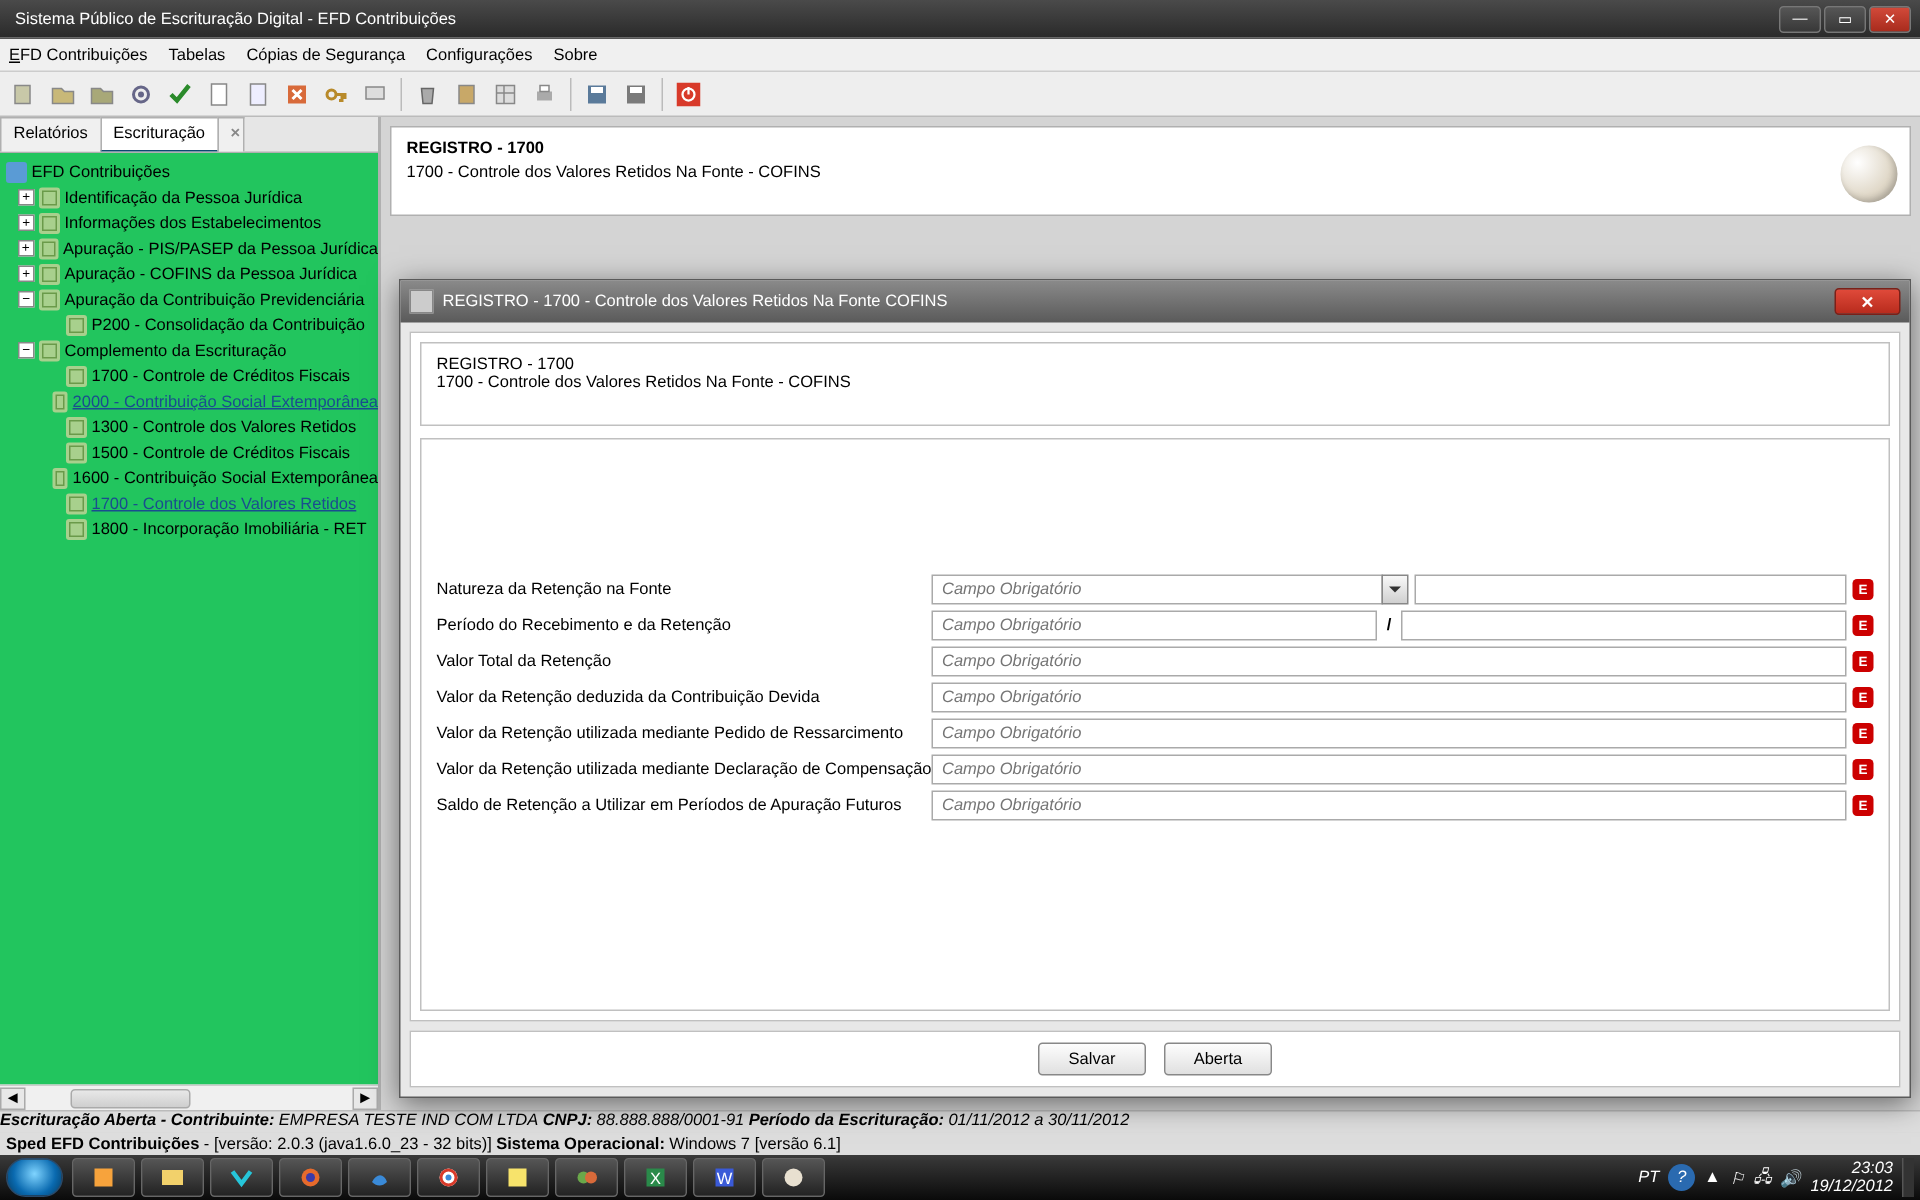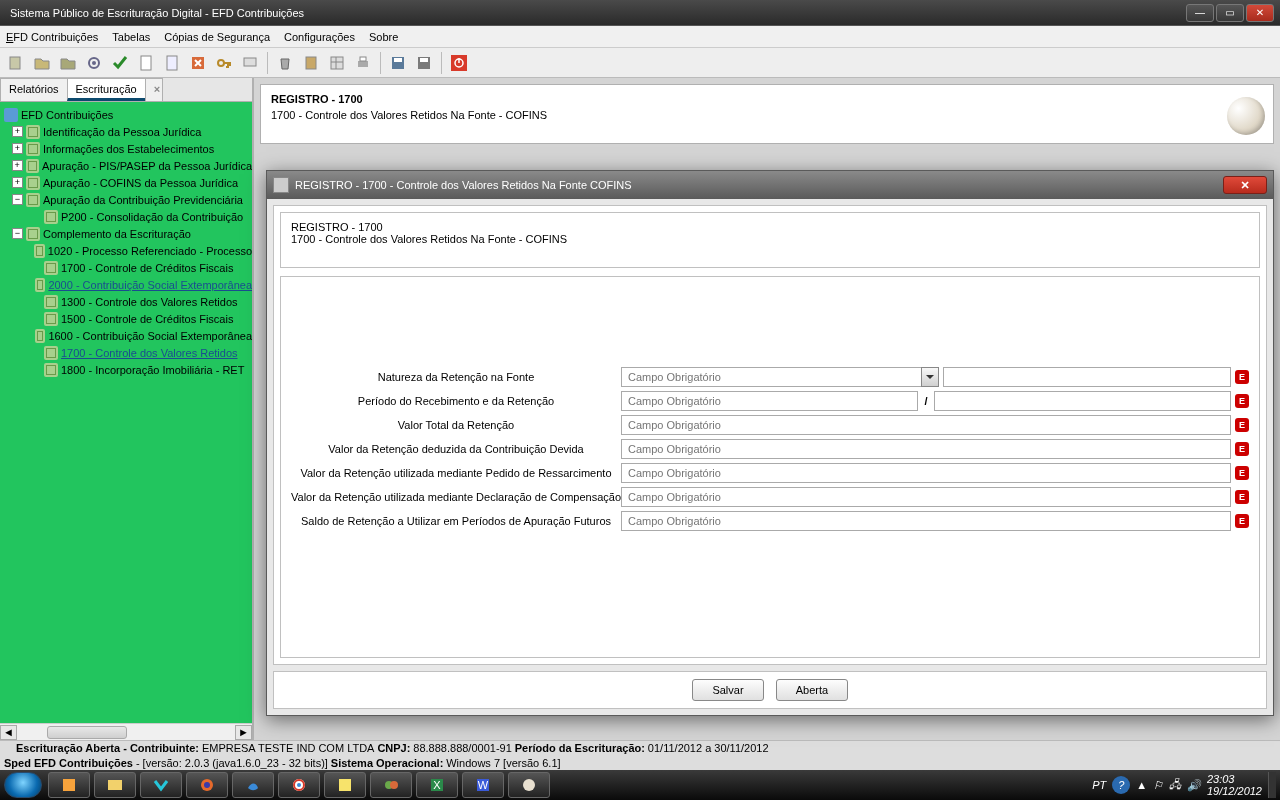--- a/index.html
+++ b/index.html
@@ -12,65 +12,65 @@
 .menubar { height: 22px; background: #f0f0f0; display: flex; align-items: center; padding: 0 6px; gap: 14px; border-bottom: 1px solid #ccc; }
 .menubar span { cursor: pointer; }
 .menubar span u { text-decoration: underline; }
 .toolbar { height: 30px; background: #eeeeee; display: flex; align-items: center; padding: 0 4px; gap: 2px; border-bottom: 1px solid #bbb; }
 .tbtn { width: 24px; height: 24px; border: 1px solid transparent; display: flex; align-items: center; justify-content: center; cursor: pointer; }
 .tbtn svg { width: 16px; height: 16px; }
 .content { display: flex; height: calc(100% - 26px - 22px - 30px - 30px - 30px); background: #fff; }
 .sidebar { width: 254px; border-right: 2px solid #b0b0b0; display: flex; flex-direction: column; background: #22c55e; position: relative; }
 .side-tabs { display: flex; background: #e6e6e6; border-bottom: 1px solid #b0b0b0; height: 24px; }
 .side-tab { padding: 4px 8px; border: 1px solid #b0b0b0; border-bottom: none; background: #f0f0f0; margin-right: -1px; cursor: pointer; }
-.side-tab.active { background: #fff; border-bottom: 3px solid #0c4a6e; }
+.side-tab.active { background: #fff; border-bottom: 1px solid #0c4a6e; }
 .side-tab.x { width: 18px; text-align: center; font-weight: bold; color: #888; }
 .tree { flex: 1; overflow: hidden; padding: 4px 0; white-space: nowrap; }
 .tree-row { display: flex; align-items: center; height: 17px; padding-left: 4px; cursor: pointer; }
 .tree-expander { width: 11px; height: 11px; border: 1px solid #888; text-align: center; line-height: 9px; font-size: 9px; margin-right: 3px; background: #fff; }
 .tree-spacer { display: inline-block; }
 .tree-icon { width: 14px; height: 14px; margin-right: 3px; display: inline-block; }
 .tree-icon.root { background: #5a9bd5; border-radius: 2px; }
 .tree-icon.leaf { background: #a8d08d; border-radius: 2px; position: relative; }
 .tree-icon.leaf::after { content:""; position:absolute; inset:2px; border:1px solid #6a9a4a; }
 .tree-label.selected { text-decoration: underline; color: #1a4d8f; }
 .hscroll { height: 17px; border-top: 1px solid #ccc; background: #f0f0f0; display: flex; align-items: center; }
 .hscroll .thumb { background: linear-gradient(#e8e8e8,#cfcfcf); border: 1px solid #aaa; border-radius: 3px; height: 13px; width: 80px; margin-left: 30px; }
 .hscroll .arrow { width: 17px; height: 15px; border: 1px solid #aaa; background: #e8e8e8; text-align: center; line-height: 13px; }
 .mainarea { flex: 1; position: relative; background: #d4d4d4; padding: 6px; }
 .header-box { background: #fff; border: 1px solid #b0b0b0; padding: 8px 10px; height: 60px; position: relative; }
 .header-box .hb-title { font-weight: bold; margin-bottom: 4px; }
 .header-box .hb-sphere { position: absolute; right: 8px; top: 12px; width: 38px; height: 38px; border-radius: 50%; background: radial-gradient(circle at 30% 30%, #fff, #e0d8c8 60%, #c8c0b0); box-shadow: inset -2px -2px 4px rgba(0,0,0,0.2); }
-.dialog { position: absolute; left: 266px; top: 170px; width: 1008px; height: 546px; background: #e8e8e8; border: 1px solid #5a5a5a; box-shadow: 0 4px 18px rgba(0,0,0,0.5); display: flex; flex-direction: column; }
+.dialog { position: absolute; left: 266px; top: 186px; width: 1008px; height: 546px; background: #e8e8e8; border: 1px solid #5a5a5a; box-shadow: 0 4px 18px rgba(0,0,0,0.5); display: flex; flex-direction: column; }
 .dialog-title { height: 28px; background: linear-gradient(#8a8a8a,#5a5a5a); display: flex; align-items: center; color: #fff; padding: 0 6px; }
 .dialog-title .dt-icon { width: 16px; height: 16px; background: #ccc; margin-right: 6px; border: 1px solid #888; }
 .dialog-title .dt-text { flex: 1; }
 .dt-close { width: 44px; height: 18px; background: linear-gradient(#e04a3a,#b82b1d); border: 1px solid #7a2018; border-radius: 3px; color: #fff; display: flex; align-items: center; justify-content: center; font-weight: bold; cursor: pointer; }
 .dialog-body { flex: 1; background: #fff; margin: 6px; border: 1px solid #c0c0c0; padding: 6px; display: flex; flex-direction: column; }
 .dialog-header-box { border: 1px solid #c0c0c0; padding: 8px 10px; height: 56px; position: relative; }
 .form-area { flex: 1; border: 1px solid #c0c0c0; margin-top: 8px; padding: 88px 10px 10px 10px; background: #fff; position: relative; }
 .form-row { display: flex; align-items: center; height: 24px; margin-bottom: 0px; }
-.form-row label { width: 330px; min-width: 330px; text-align: center; }
-.form-row input[type="text"] { flex: 1; height: 20px; border: 1px solid #aaa; padding: 0 6px; color: #999; }
+.form-row label { width: 330px; min-width: 330px; }
+.form-row input[type="text"] { flex: 1; height: 20px; border: 1px solid #aaa; padding: 0 6px; color: #999; font-style: italic; }
 .form-row .half { flex: 0 0 232px; }
 .form-row .dd-btn { width: 18px; height: 20px; border: 1px solid #888; background: linear-gradient(#f8f8f8,#d0d0d0); margin-left: -1px; display: flex; align-items: center; justify-content: center; cursor: pointer; }
 .form-row .dd-btn svg { width: 8px; height: 8px; }
 .form-row .desc { flex: 1; margin-left: 4px; height: 20px; border: 1px solid #aaa; }
 .form-row .slash { padding: 0 6px; font-weight: bold; }
 .form-row .err { width: 14px; height: 14px; background: #c00; border-radius: 3px; color: #fff; margin-left: 4px; display: flex; align-items: center; justify-content: center; font-size: 9px; font-weight: bold; }
 .dialog-buttons { height: 38px; background: #fff; margin: 0 6px 6px 6px; border: 1px solid #c0c0c0; display: flex; align-items: center; justify-content: center; gap: 12px; }
 .btn { min-width: 72px; height: 22px; border: 1px solid #888; background: linear-gradient(#fdfdfd,#e0e0e0); cursor: pointer; border-radius: 3px; }
-.statusbar1 { height: 15px; background: #ddd; font-size: 10.5px; padding: 0 16px; display: flex; align-items: center; border-top: 1px solid #bbb; }
+.statusbar1 { height: 15px; background: #ddd; font-size: 10.5px; padding: 0 0; display: flex; border-top: 1px solid #bbb; font-style: italic; }
 .statusbar1 b { font-weight: bold; }
 .statusbar2 { height: 15px; background: #ddd; font-size: 10.5px; padding: 0 4px; display: flex; align-items: center; }
 .taskbar { position: absolute; bottom: 0; left: 0; right: 0; height: 30px; background: linear-gradient(#3a3a3a,#0a0a0a); display: flex; align-items: center; padding: 0 4px; }
 .start { width: 38px; height: 26px; border-radius: 14px; background: radial-gradient(circle at 50% 40%, #7fd4ff, #0a6ab0 60%, #043a60); border: 1px solid #2a4a6a; margin-right: 6px; }
 .task-item { width: 42px; height: 26px; margin-right: 4px; background: linear-gradient(#555,#222); border: 1px solid #666; border-radius: 3px; display: flex; align-items: center; justify-content: center; }
 .tray { margin-left: auto; display: flex; align-items: center; gap: 6px; color: #fff; font-size: 10px; font-style: italic; }
-.tray .clock { text-align: left; line-height: 12px; }
+.tray .clock { text-align: right; line-height: 12px; }
 </style>
 </head>
 <body>
 
 <div class="titlebar">
   <span class="title">Sistema Público de Escrituração Digital - EFD Contribuições</span>
   <div class="win-controls">
     <div class="win-btn">—</div>
     <div class="win-btn">▭</div>
     <div class="win-btn close">✕</div>
@@ -231,25 +231,20 @@
       <div class="tree-row">
           <span class="tree-spacer" style="width:40px"></span>
           <span class="tree-icon leaf"></span>
           <span class="tree-label">P200 - Consolidação da Contribuição</span>
         </div>
       <div class="tree-row">
           <span class="tree-spacer" style="width:8px"></span>
           <span class="tree-expander">−</span>
           <span class="tree-icon leaf"></span>
           <span class="tree-label">Complemento da Escrituração</span>
-        </div>
-      <div class="tree-row">
-          <span class="tree-spacer" style="width:40px"></span>
-          <span class="tree-icon leaf"></span>
-          <span class="tree-label">1020 - Processo Referenciado - Processo</span>
         </div>
       <div class="tree-row">
           <span class="tree-spacer" style="width:40px"></span>
           <span class="tree-icon leaf"></span>
           <span class="tree-label">1700 - Controle de Créditos Fiscais</span>
         </div>
       <div class="tree-row">
           <span class="tree-spacer" style="width:40px"></span>
           <span class="tree-icon leaf"></span>
           <span class="tree-label selected">2000 - Contribuição Social Extemporânea</span>

